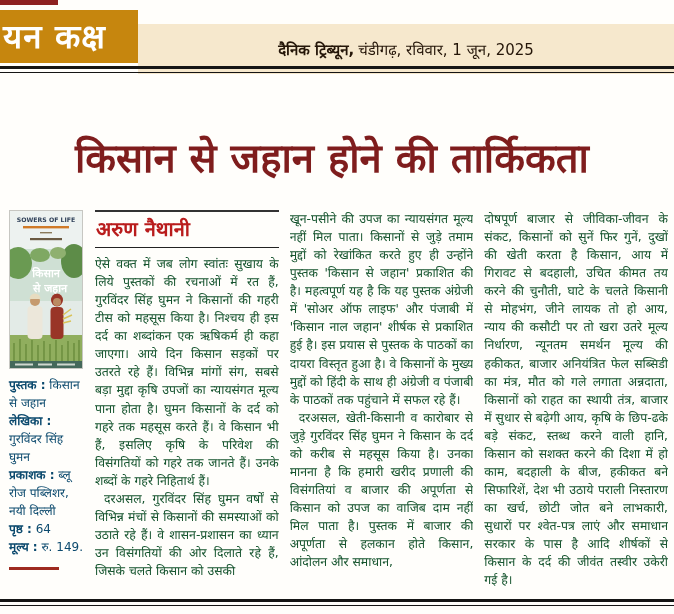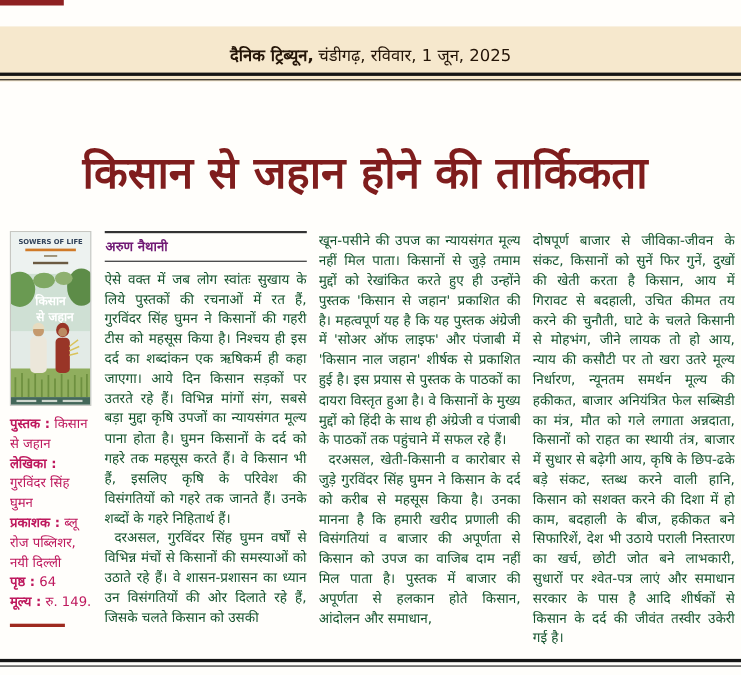--- a/index.html
+++ b/index.html
@@ -24,38 +24,41 @@
   .rule-bottom{bottom:8px;}
   
   .headline{position:absolute; left:75px; top:133px; margin:0; font-size:40px;
     font-weight:bold; color:#7f1d1d; line-height:1.25; white-space:nowrap;}
   
   .content{position:absolute; left:6px; top:210px; width:662px; height:386px;
     display:flex; gap:11px;}
   .book-panel{width:78px; flex:0 0 78px;}
   .cover{display:block; width:72px; height:157px; margin-left:3px;
     border:1px solid #c7c7c2; background:#e3ebe7;}
-  .book-details{margin-top:7px; margin-left:3px; font-size:12px; line-height:1.5; color:#be185d;}
+  .book-details{margin-top:7px; margin-left:3px; font-size:12px; line-height:1.5; color:#0c4a6e;}
   .dlabel{font-weight:bold;}
   .red-rule{margin:11px 0 0 3px; width:50px; height:3px; background:#9e2a1f;}
   .col{flex:1 1 0; overflow:hidden;}
-  .byline{font-size:12px; font-weight:bold; color:#701a75; padding:3px 0 5px 1px;
+  .byline{font-size:20px; font-weight:bold; color:#b91c1c; padding:3px 0 5px 1px;
     border-top:2px solid #333; border-bottom:1.5px solid #222; margin-bottom:7px;}
   .para{margin:0; font-size:12.3px; line-height:1.47; text-align:justify; color:#14532d;}
   .para.indent{text-indent:9px;}
   svg text{font-family:"DejaVu Sans", sans-serif;}
 </style>
 </head>
 <body>
 
 <div class="page">
 
   <div class="top-strip"></div>
 
   <div class="header-row">
+    <div class="banner">
+      <span>यन कक्ष</span>
+    </div>
     <div class="masthead">
       <span class="paper">दैनिक ट्रिब्यून,</span>
       <span>चंडीगढ़, रविवार, 1 जून, 2025</span>
     </div>
   </div>
 
   <div class="double-rule rule-top"></div>
 
   <h1 class="headline">किसान से जहान होने की तार्किकता</h1>
 

